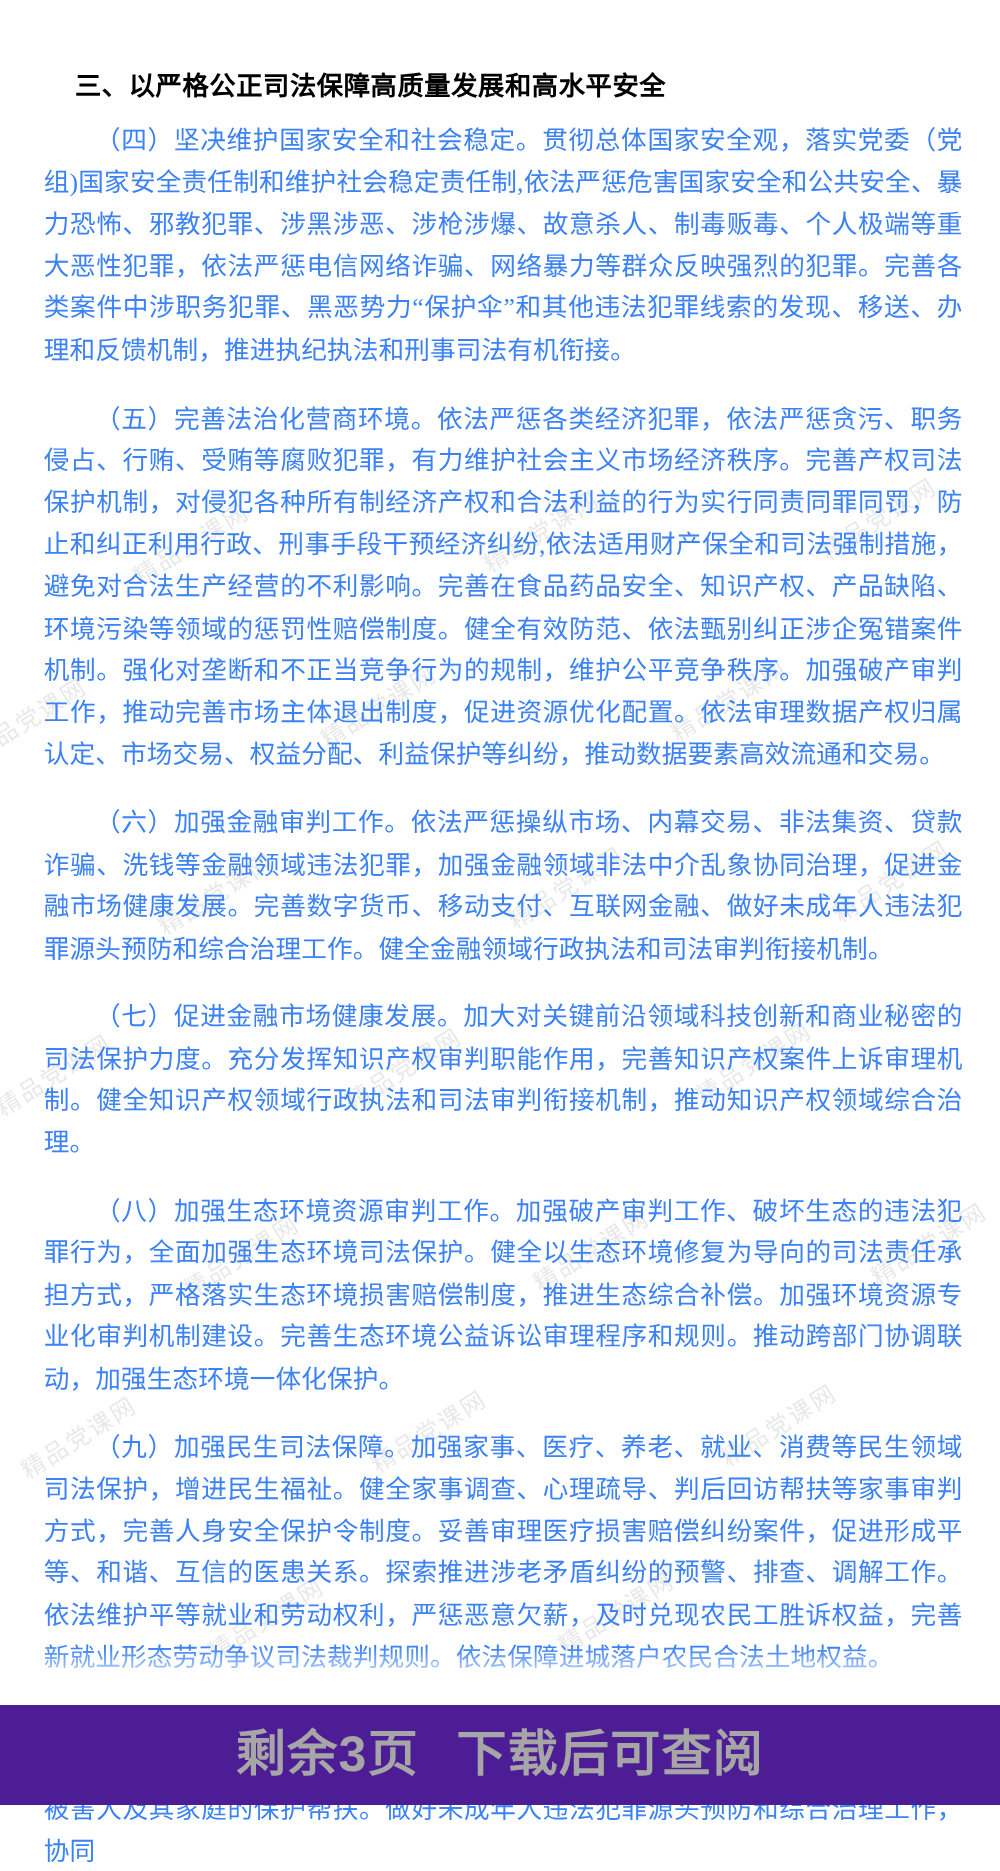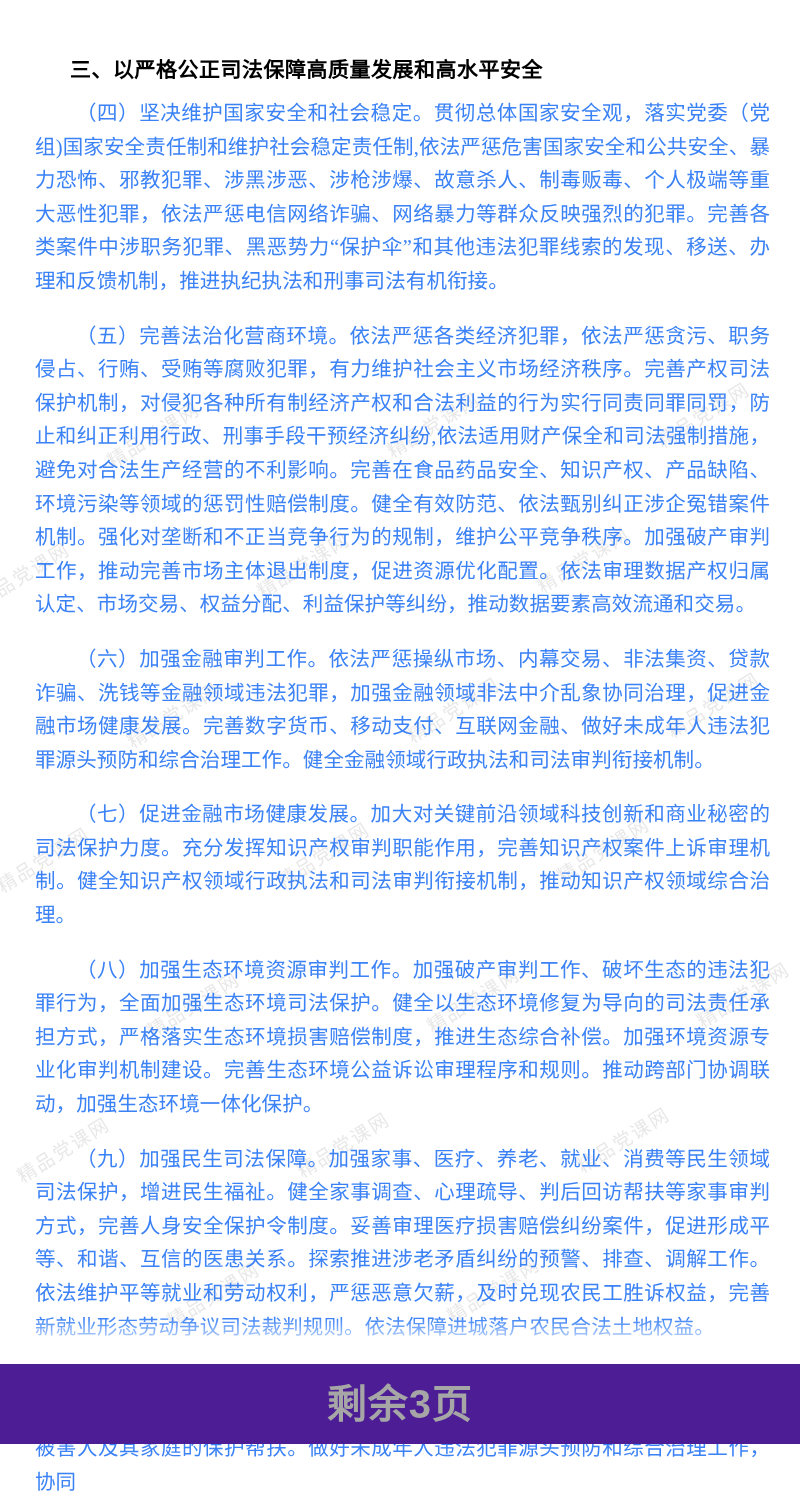--- a/index.html
+++ b/index.html
@@ -51,21 +51,21 @@
     left: 0;
     top: 0;
     width: 800px;
     z-index: 2;
   }
 
   #doc-heading {
     margin: 0;
     padding: 0;
     position: absolute;
-    left: 70px;
+    left: 60px;
     top: 55px;
     width: 700px;
     font-family: "Liberation Sans", "DejaVu Sans", sans-serif;
     font-weight: bold;
     font-size: 21px;
     line-height: 30px;
     letter-spacing: 0.5px;
     color: #000000;
   }
 
@@ -168,15 +168,16 @@
       <p class="doc-para">（八）加强生态环境资源审判工作。加强破产审判工作、破坏生态的违法犯罪行为，全面加强生态环境司法保护。健全以生态环境修复为导向的司法责任承担方式，严格落实生态环境损害赔偿制度，推进生态综合补偿。加强环境资源专业化审判机制建设。完善生态环境公益诉讼审理程序和规则。推动跨部门协调联动，加强生态环境一体化保护。</p>
       <p class="doc-para">（九）加强民生司法保障。加强家事、医疗、养老、就业、消费等民生领域司法保护，增进民生福祉。健全家事调查、心理疏导、判后回访帮扶等家事审判方式，完善人身安全保护令制度。妥善审理医疗损害赔偿纠纷案件，促进形成平等、和谐、互信的医患关系。探索推进涉老矛盾纠纷的预警、排查、调解工作。依法维护平等就业和劳动权利，严惩恶意欠薪，及时兑现农民工胜诉权益，完善新就业形态劳动争议司法裁判规则。依法保障进城落户农民合法土地权益。</p>
       <p class="doc-para">（十）加强未成年人权益司法保护。加强未成年人审判专业化、综合性建设。贯彻最有利于未成年人原则。依法严惩侵害未成年人的犯罪，加强对未成年被害人及其家庭的保护帮扶。做好未成年人违法犯罪源头预防和综合治理工作，协同</p>
     </div>
   </div>
 
   <div id="fade-mask"></div>
 
   <div id="download-notice">
     <span class="notice-text">剩余3页</span>
+    <span class="notice-text">下载后可查阅</span>
   </div>
 
 </div>
 
 </body></html>

